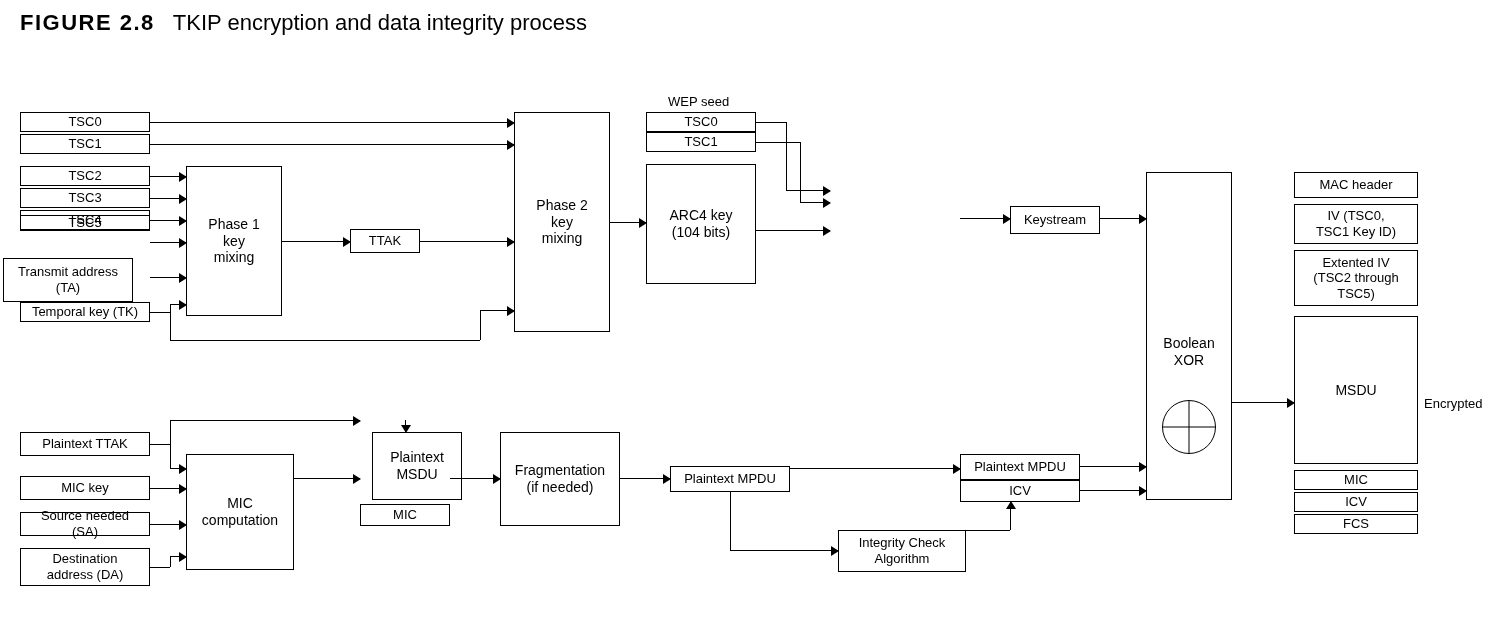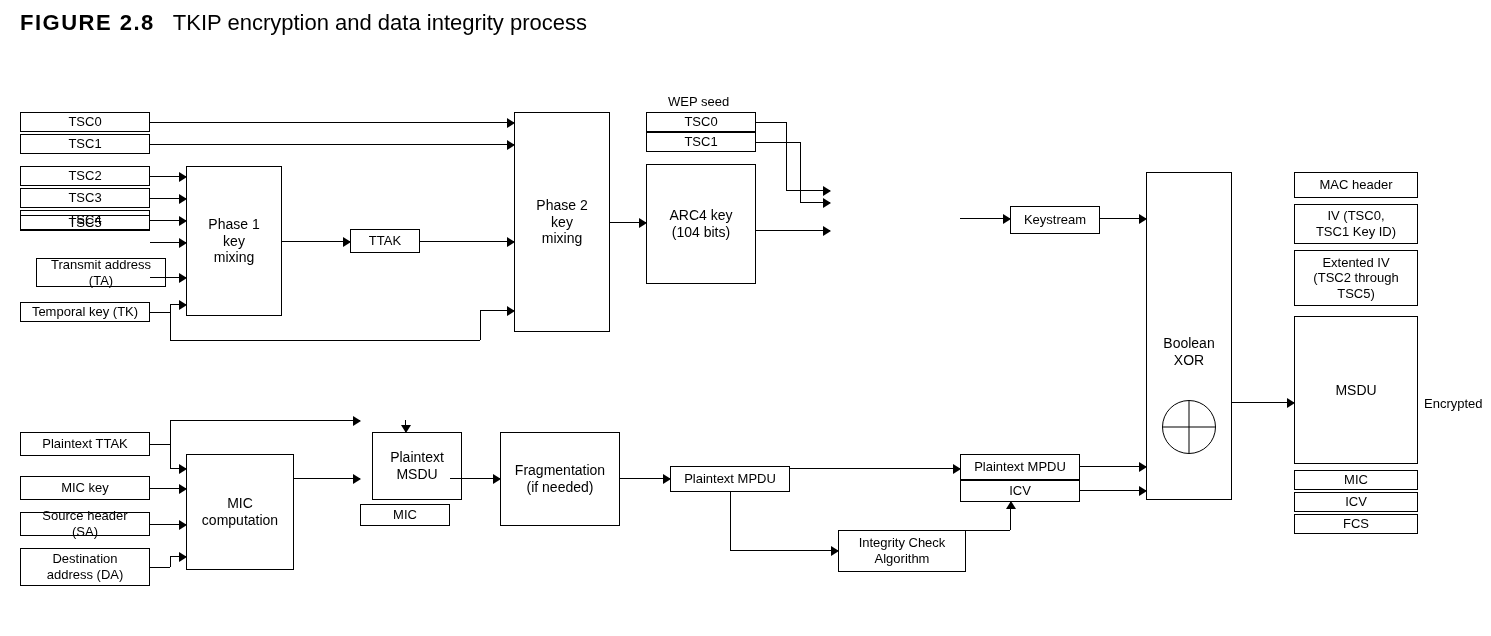--- a/index.html
+++ b/index.html
@@ -30,21 +30,21 @@
   </div>
 
   <div class="box small" style="left:20px;top:112px;width:130px;height:20px">TSC0</div>
   <div class="box small" style="left:20px;top:134px;width:130px;height:20px">TSC1</div>
 
   <div class="box small" style="left:20px;top:166px;width:130px;height:20px">TSC2</div>
   <div class="box small" style="left:20px;top:188px;width:130px;height:20px">TSC3</div>
   <div class="box small" style="left:20px;top:210px;width:130px;height:20px">TSC4</div>
   <div class="box small" style="left:20px;top:215px;width:130px;height:16px">TSC5</div>
 
-  <div class="box small" style="left:36px;top:258px;width:130px;height:29px">Transmit address (TA)</div>
+  <div class="box small" style="left:3px;top:258px;width:130px;height:44px">Transmit address (TA)</div>
   <div class="box small" style="left:20px;top:302px;width:130px;height:20px">Temporal key (TK)</div>
 
   <div class="box" style="left:186px;top:166px;width:96px;height:150px;white-space:pre-line">Phase 1<br>key<br>mixing</div>
 
   <div class="box small" style="left:350px;top:229px;width:70px;height:24px">TTAK</div>
 
   <div class="box" style="left:514px;top:112px;width:96px;height:220px;white-space:pre-line">Phase 2<br>key<br>mixing</div>
 
   <div class="label" style="left:668px;top:94px">WEP seed</div>
   <div class="box small" style="left:646px;top:112px;width:110px;height:20px">TSC0</div>
@@ -63,21 +63,21 @@
   <div class="box small" style="left:1294px;top:204px;width:124px;height:40px;white-space:pre-line">IV (TSC0,<br>TSC1 Key ID)</div>
   <div class="box small" style="left:1294px;top:250px;width:124px;height:56px;white-space:pre-line">Extented IV<br>(TSC2 through<br>TSC5)</div>
   <div class="box" style="left:1294px;top:316px;width:124px;height:148px">MSDU</div>
   <div class="box small" style="left:1294px;top:470px;width:124px;height:20px">MIC</div>
   <div class="box small" style="left:1294px;top:492px;width:124px;height:20px">ICV</div>
   <div class="box small" style="left:1294px;top:514px;width:124px;height:20px">FCS</div>
   <div class="label" style="left:1424px;top:396px">Encrypted</div>
 
   <div class="box small" style="left:20px;top:432px;width:130px;height:24px">Plaintext TTAK</div>
   <div class="box small" style="left:20px;top:476px;width:130px;height:24px">MIC key</div>
-  <div class="box small" style="left:20px;top:512px;width:130px;height:24px">Source header (SA)</div>
+  <div class="box small" style="left:20px;top:512px;width:130px;height:24px">Source needed (SA)</div>
   <div class="box small" style="left:20px;top:548px;width:130px;height:38px;white-space:pre-line">Destination address (DA)</div>
 
   <div class="box" style="left:186px;top:454px;width:108px;height:116px;white-space:pre-line">MIC<br>computation</div>
 
   <div class="box" style="left:372px;top:432px;width:90px;height:68px;white-space:pre-line">Plaintext<br>MSDU</div>
   <div class="box small" style="left:360px;top:504px;width:90px;height:22px">MIC</div>
 
   <div class="box" style="left:500px;top:432px;width:120px;height:94px;white-space:pre-line">Fragmentation<br>(if needed)</div>
 
   <div class="box small" style="left:670px;top:466px;width:120px;height:26px">Plaintext MPDU</div>

